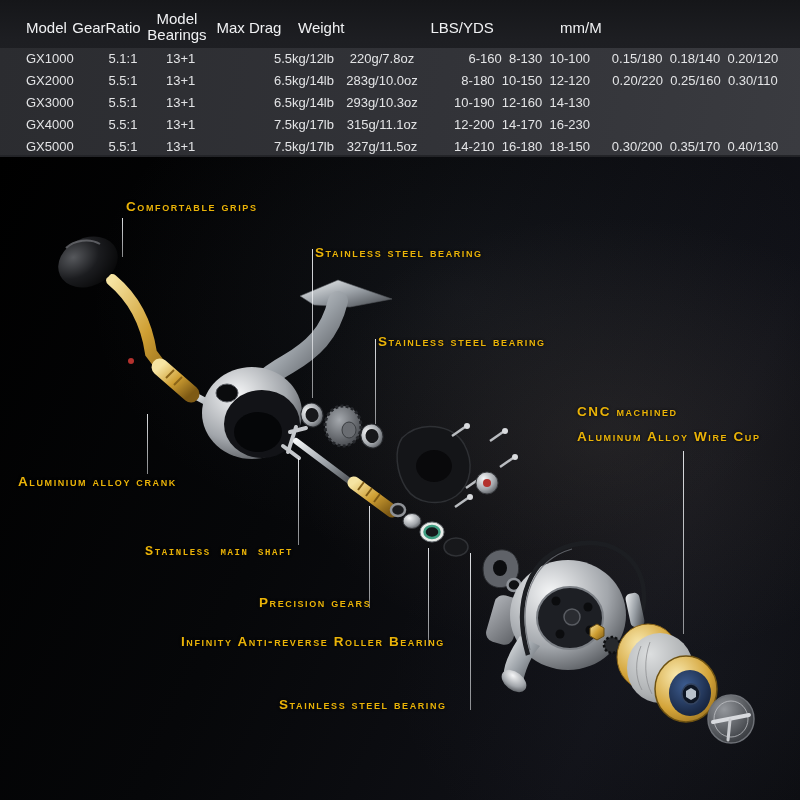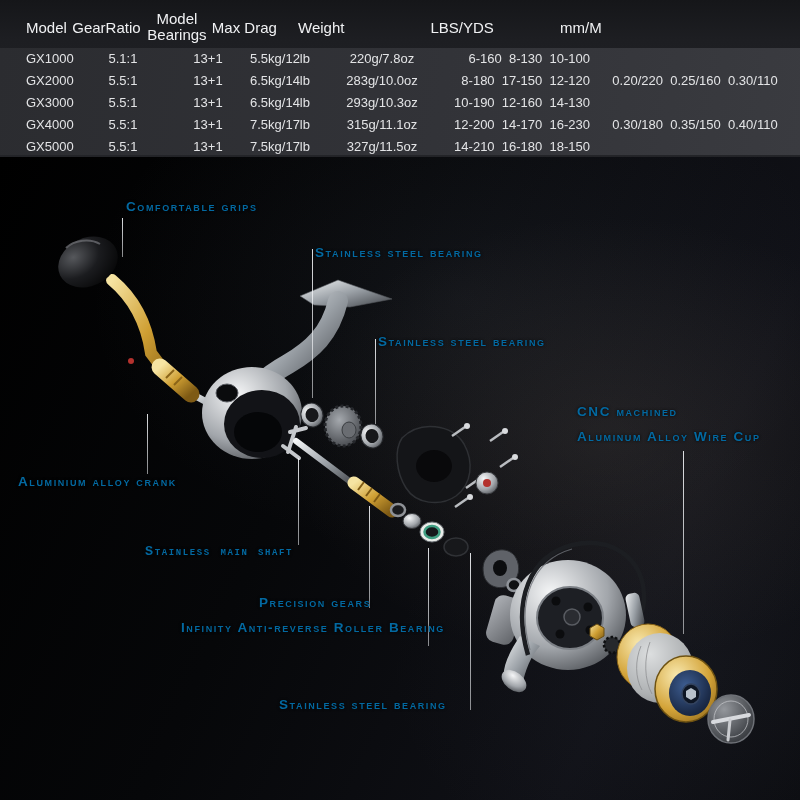--- a/index.html
+++ b/index.html
@@ -9,38 +9,38 @@
   
   .spec-table{position:absolute;left:0;top:0;width:800px;height:157px;
     background:linear-gradient(180deg,#151619 0%,#1d1e22 25%,#232428 100%);}
   .hdr-row{position:absolute;left:0;top:6px;width:668px;height:42px;
     display:flex;align-items:center;color:#f0f1f3;font-size:15px;}
   .rows-band{position:absolute;left:0;top:48px;width:800px;height:107px;
     background:linear-gradient(100deg,#2b2c30 0%,#323338 55%,#3a3b40 100%);}
   .t-row{display:flex;align-items:center;height:21.8px;color:#e3e4e6;font-size:13px;}
   .c1{width:80px;text-align:left;padding-left:26px;box-sizing:border-box;}
   .c2{width:86px;text-align:center;}
-  .c3{width:84px;text-align:center;}
-  .c4{width:84px;text-align:left;}
+  .c3{width:84px;}
+  .c4{width:84px;text-align:right;}
   .c5{width:96px;text-align:center;}
   .c6{width:160px;text-align:right;white-space:pre;}
   .c7{width:210px;text-align:center;white-space:pre;}
   .hdr-two-line{line-height:1.1;text-align:center;}
 
   
   .diagram{position:absolute;left:0;top:157px;width:800px;height:643px;
     background:
       radial-gradient(460px 320px at 76% 44%, rgba(125,112,100,0.17), rgba(0,0,0,0) 70%),
       radial-gradient(520px 360px at 58% 22%, rgba(95,105,125,0.12), rgba(0,0,0,0) 72%),
       radial-gradient(420px 300px at 88% 80%, rgba(90,95,110,0.08), rgba(0,0,0,0) 75%),
       linear-gradient(115deg,#000 0%,#060709 40%,#101117 78%,#0b0c10 100%);}
 
   .art{position:absolute;left:0;top:0;width:800px;height:800px;pointer-events:none;}
 
-  .callout-label{position:absolute;color:#0369a1;font-size:13.5px;font-weight:bold;
+  .callout-label{position:absolute;color:#eab308;font-size:13.5px;font-weight:bold;
     font-variant:small-caps;letter-spacing:1.6px;white-space:nowrap;
     text-shadow:0 0 3px rgba(0,0,0,0.9);}
   .callout-line{position:absolute;width:1px;
     background:linear-gradient(180deg,rgba(242,244,247,0.9),rgba(242,244,247,0.55));}
 </style>
 </head>
 <body>
 
 <div class="page">
 
@@ -59,54 +59,55 @@
     </div>
 
     <div class="rows-band">
       <div class="t-row">
         <div class="c1">GX1000</div>
         <div class="c2">5.1:1</div>
         <div class="c3">13+1</div>
         <div class="c4">5.5kg/12lb</div>
         <div class="c5">220g/7.8oz</div>
         <div class="c6">6-160  8-130  10-100</div>
+        <div class="c7">0.15/180  0.18/140  0.20/120</div>
       </div>
       <div class="t-row">
         <div class="c1">GX2000</div>
         <div class="c2">5.5:1</div>
         <div class="c3">13+1</div>
         <div class="c4">6.5kg/14lb</div>
         <div class="c5">283g/10.0oz</div>
-        <div class="c6">8-180  17-150  12-120</div>
+        <div class="c6">8-180  10-150  12-120</div>
         <div class="c7">0.20/220  0.25/160  0.30/110</div>
       </div>
       <div class="t-row">
         <div class="c1">GX3000</div>
         <div class="c2">5.5:1</div>
         <div class="c3">13+1</div>
         <div class="c4">6.5kg/14lb</div>
         <div class="c5">293g/10.3oz</div>
         <div class="c6">10-190  12-160  14-130</div>
       </div>
       <div class="t-row">
         <div class="c1">GX4000</div>
         <div class="c2">5.5:1</div>
         <div class="c3">13+1</div>
         <div class="c4">7.5kg/17lb</div>
         <div class="c5">315g/11.1oz</div>
         <div class="c6">12-200  14-170  16-230</div>
-        <div class="c7">0.30/180  0.35/150  0.40/110</div>
       </div>
       <div class="t-row">
         <div class="c1">GX5000</div>
         <div class="c2">5.5:1</div>
         <div class="c3">13+1</div>
         <div class="c4">7.5kg/17lb</div>
         <div class="c5">327g/11.5oz</div>
         <div class="c6">14-210  16-180  18-150</div>
+        <div class="c7">0.30/200  0.35/170  0.40/130</div>
       </div>
     </div>
   </div>
 
   <div class="diagram"></div>
 
   <svg class="art" viewBox="0 0 800 800">
     <defs>
       <linearGradient id="chromeLin" x1="0" y1="0" x2="1" y2="1">
         <stop offset="0" stop-color="#f2f4f5"></stop>
@@ -273,18 +274,18 @@
   <div class="callout-line" style="left:428px;top:548px;height:98px;"></div>
   <div class="callout-line" style="left:470px;top:553px;height:157px;"></div>
   <div class="callout-line" style="left:683px;top:451px;height:183px;"></div>
 
   <div class="callout-label" style="left:126px;top:199px;">Comfortable grips</div>
   <div class="callout-label" style="left:315px;top:245px;">Stainless steel bearing</div>
   <div class="callout-label" style="left:378px;top:334px;">Stainless steel bearing</div>
   <div class="callout-label" style="left:18px;top:474px;">Aluminium alloy crank</div>
   <div class="callout-label" style="left:145px;top:544px;font-family:Liberation Mono, monospace;">Stainless main shaft</div>
   <div class="callout-label" style="left:243px;top:595px;padding-left:16px;">Precision gears</div>
-  <div class="callout-label" style="left:137px;top:620px;padding-left:44px;">Infinity Anti-reverse Roller Bearing</div>
+  <div class="callout-label" style="left:137px;top:634px;padding-left:44px;">Infinity Anti-reverse Roller Bearing</div>
   <div class="callout-label" style="left:279px;top:697px;">Stainless steel bearing</div>
   <div class="callout-label" style="left:577px;top:404px;">CNC machined</div>
   <div class="callout-label" style="left:577px;top:429px;">Aluminum Alloy Wire Cup</div>
 
 </div>
 
 </body></html>

